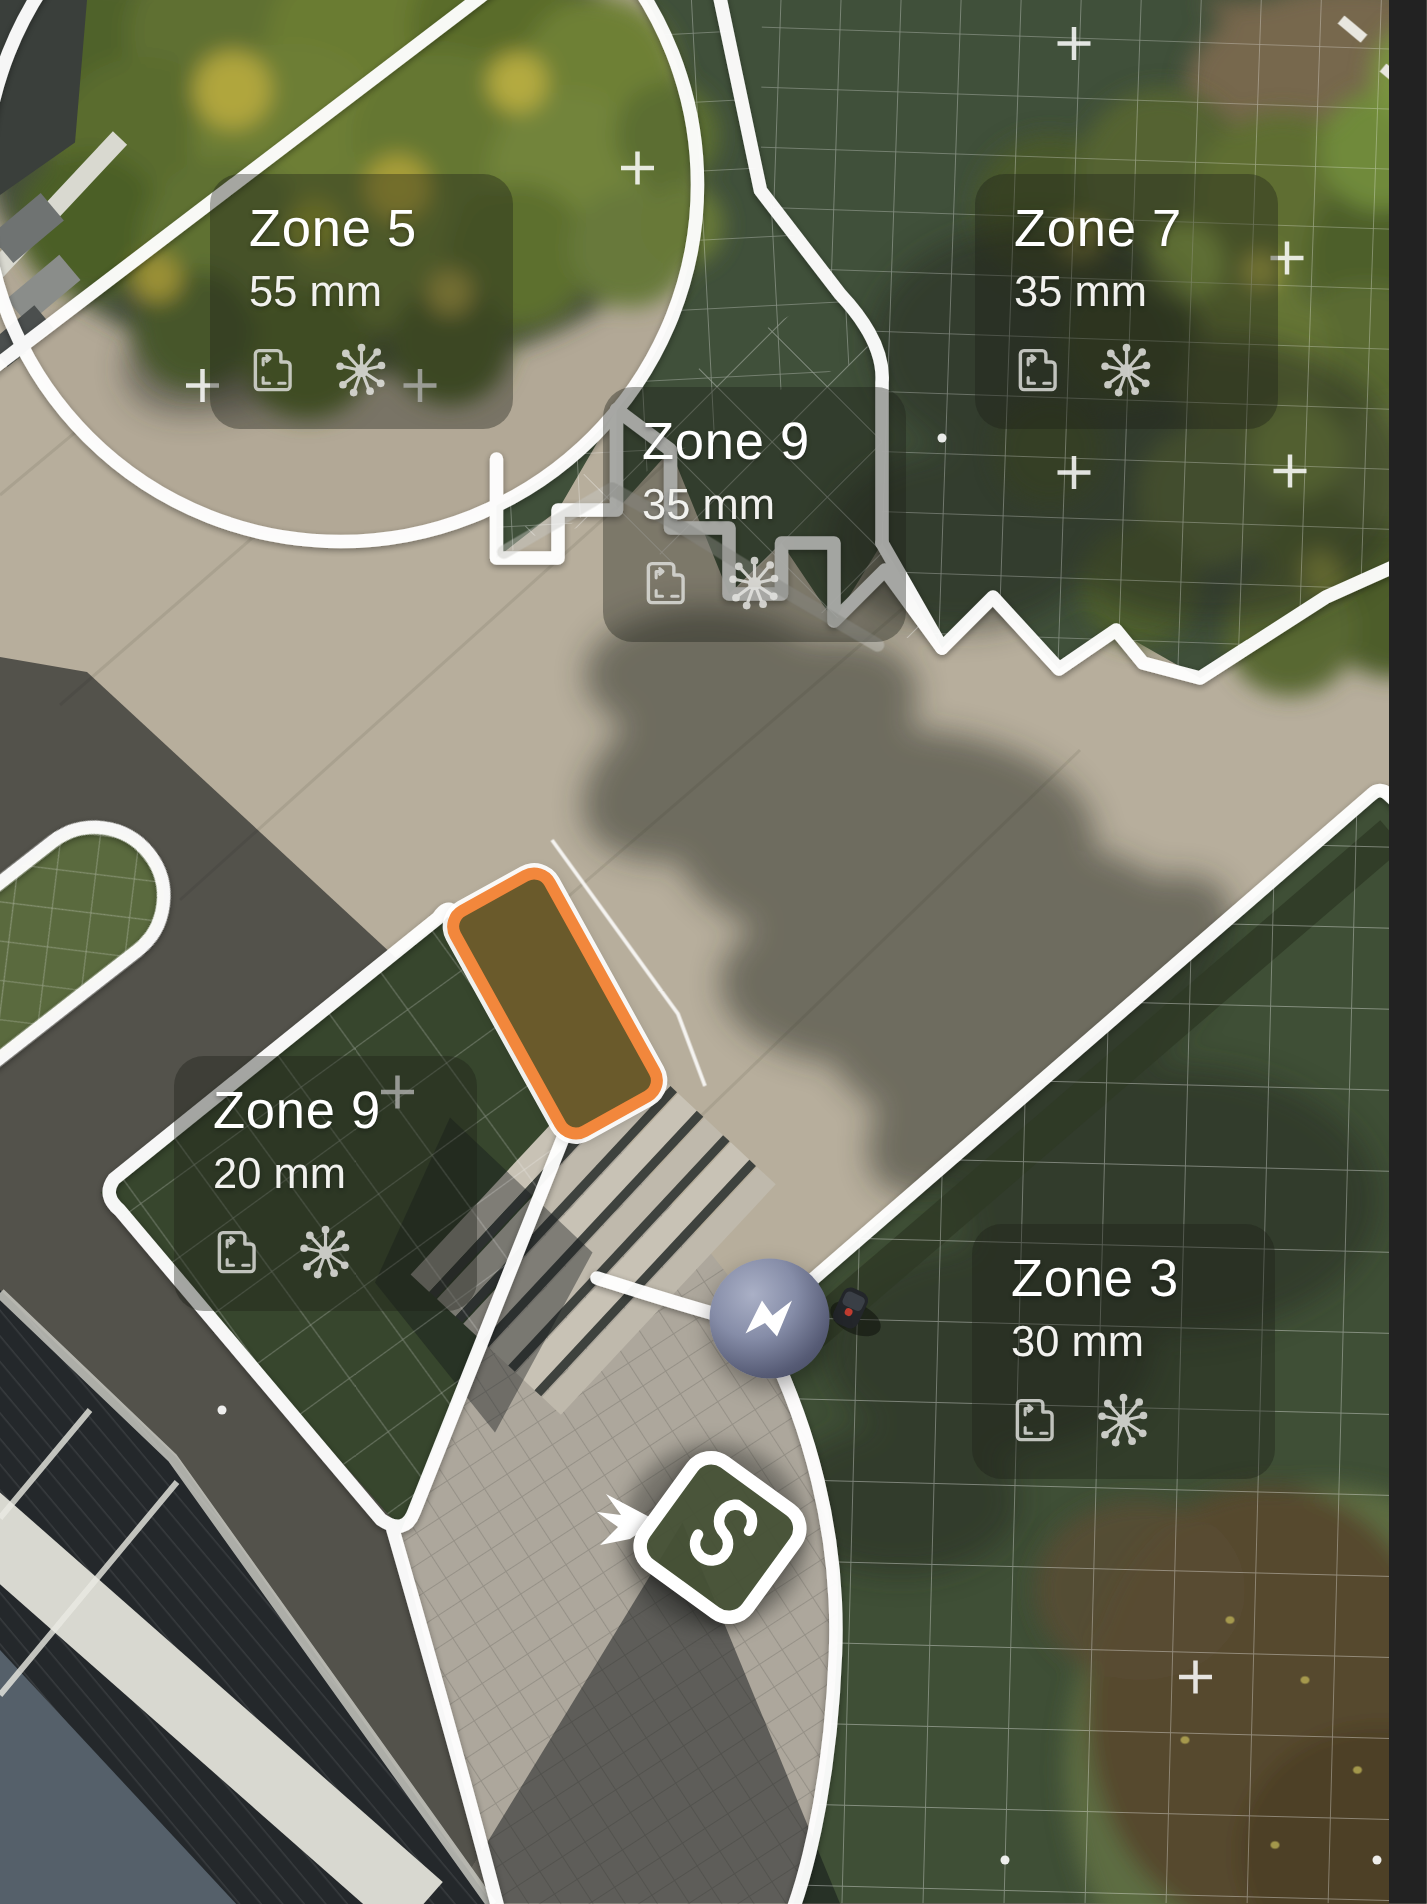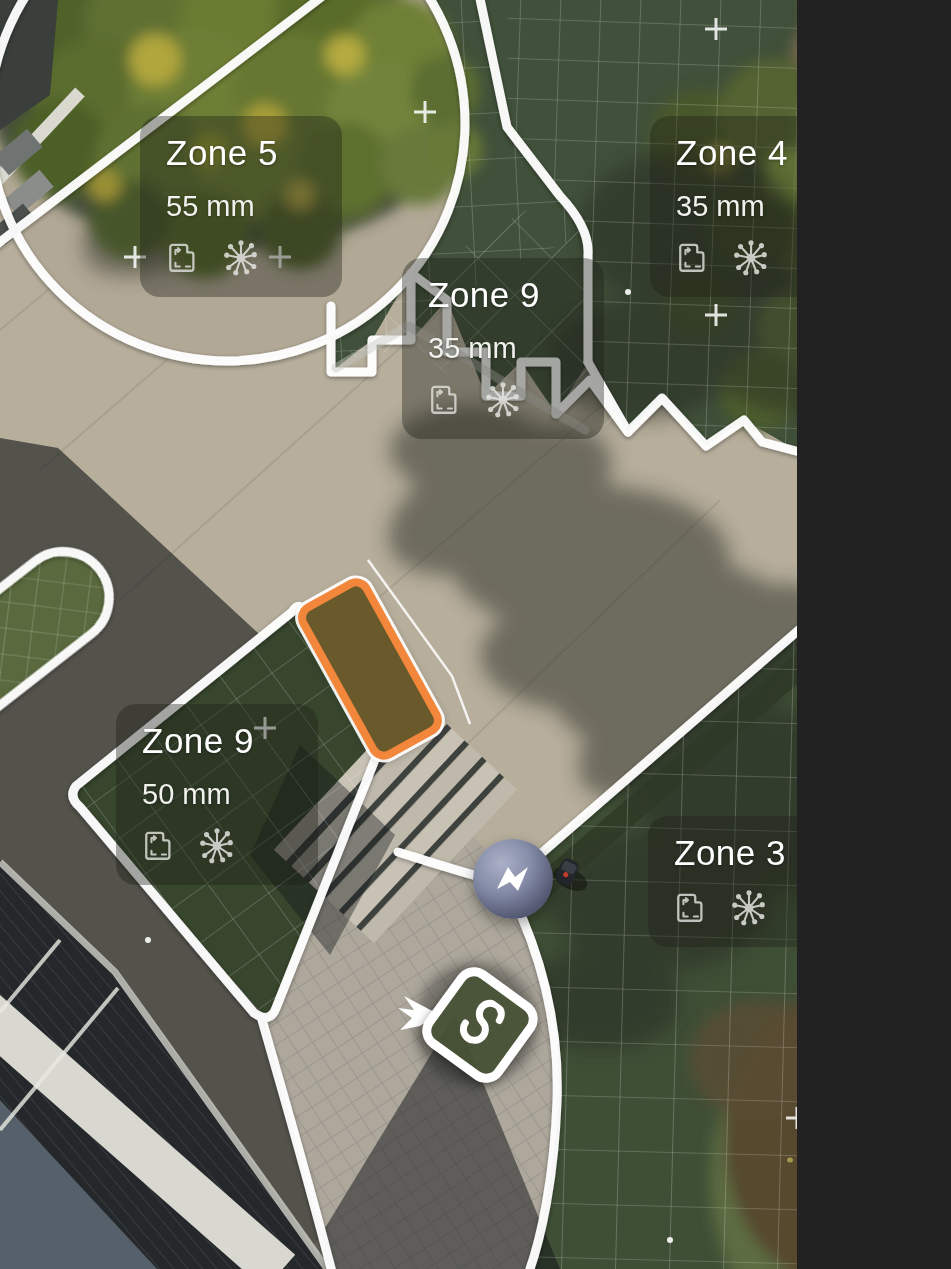--- a/index.html
+++ b/index.html
@@ -1,23 +1,23 @@
 <!DOCTYPE html>
 <html><head>
 <meta charset="utf-8">
 <style>
   html,body{margin:0;padding:0;background:#222;}
-  #stage{position:relative;width:797px;height:1269px;overflow:hidden;
+  #stage{position:relative;width:926px;height:1269px;overflow:hidden;
          background:#b7ae9c;font-family:"Liberation Sans",sans-serif;}
   #scene{position:absolute;left:0;top:0;}
   .zone-label{position:absolute;color:#fff;background:rgba(28,32,24,.38);
       border-radius:20px;padding:18px 26px 20px 26px;min-width:150px;}
   .zone-label .zname{font-size:35px;font-weight:500;letter-spacing:.5px;line-height:1.1;
       text-shadow:0 1px 3px rgba(0,0,0,.35);}
-  .zone-label .zheight{font-size:29px;font-weight:400;color:#f1f1ee;margin-top:17px;
+  .zone-label .zheight{font-size:29px;font-weight:400;color:#f1f1ee;margin-top:6px;
       text-shadow:0 1px 3px rgba(0,0,0,.35);}
   .zone-label .icons{display:flex;align-items:center;gap:22px;margin-top:16px;opacity:.85;}
   .zone-label .icons svg{display:block;}
   .label-z5{left:140px;top:116px;}
   .label-z4{left:650px;top:116px;}
   .label-z3{left:402px;top:258px;}
   .label-z2{left:116px;top:704px;}
   .label-z1{left:648px;top:816px;}
   #nogo{position:absolute;left:330px;top:581px;width:64px;height:160px;
       border:8px solid #f2873c;border-radius:16px;background:#6a5a2b;
@@ -347,21 +347,21 @@
     <svg width="34" height="34" color="#dcdcd8">
           <use href="#ic-frame"></use>
         </svg>
     <svg width="38" height="38" color="#e4e4e0">
           <use href="#ic-dandelion"></use>
         </svg>
   </div>
 </div>
 
 <div class="zone-label label-z4">
-  <div class="zname">Zone 4</div>
+  <div class="zname">Zone 7</div>
   <div class="zheight">35 mm</div>
   <div class="icons">
     <svg width="34" height="34" color="#dcdcd8">
           <use href="#ic-frame"></use>
         </svg>
     <svg width="38" height="38" color="#e4e4e0">
           <use href="#ic-dandelion"></use>
         </svg>
   </div>
 </div>
@@ -374,33 +374,34 @@
           <use href="#ic-frame"></use>
         </svg>
     <svg width="38" height="38" color="#e4e4e0">
           <use href="#ic-dandelion"></use>
         </svg>
   </div>
 </div>
 
 <div class="zone-label label-z2">
   <div class="zname">Zone 9</div>
-  <div class="zheight">50 mm</div>
+  <div class="zheight">20 mm</div>
   <div class="icons">
     <svg width="34" height="34" color="#dcdcd8">
           <use href="#ic-frame"></use>
         </svg>
     <svg width="38" height="38" color="#e4e4e0">
           <use href="#ic-dandelion"></use>
         </svg>
   </div>
 </div>
 
 <div class="zone-label label-z1">
   <div class="zname">Zone 3</div>
+  <div class="zheight">30 mm</div>
   <div class="icons">
     <svg width="34" height="34" color="#dcdcd8">
           <use href="#ic-frame"></use>
         </svg>
     <svg width="38" height="38" color="#e4e4e0">
           <use href="#ic-dandelion"></use>
         </svg>
   </div>
 </div>
 

